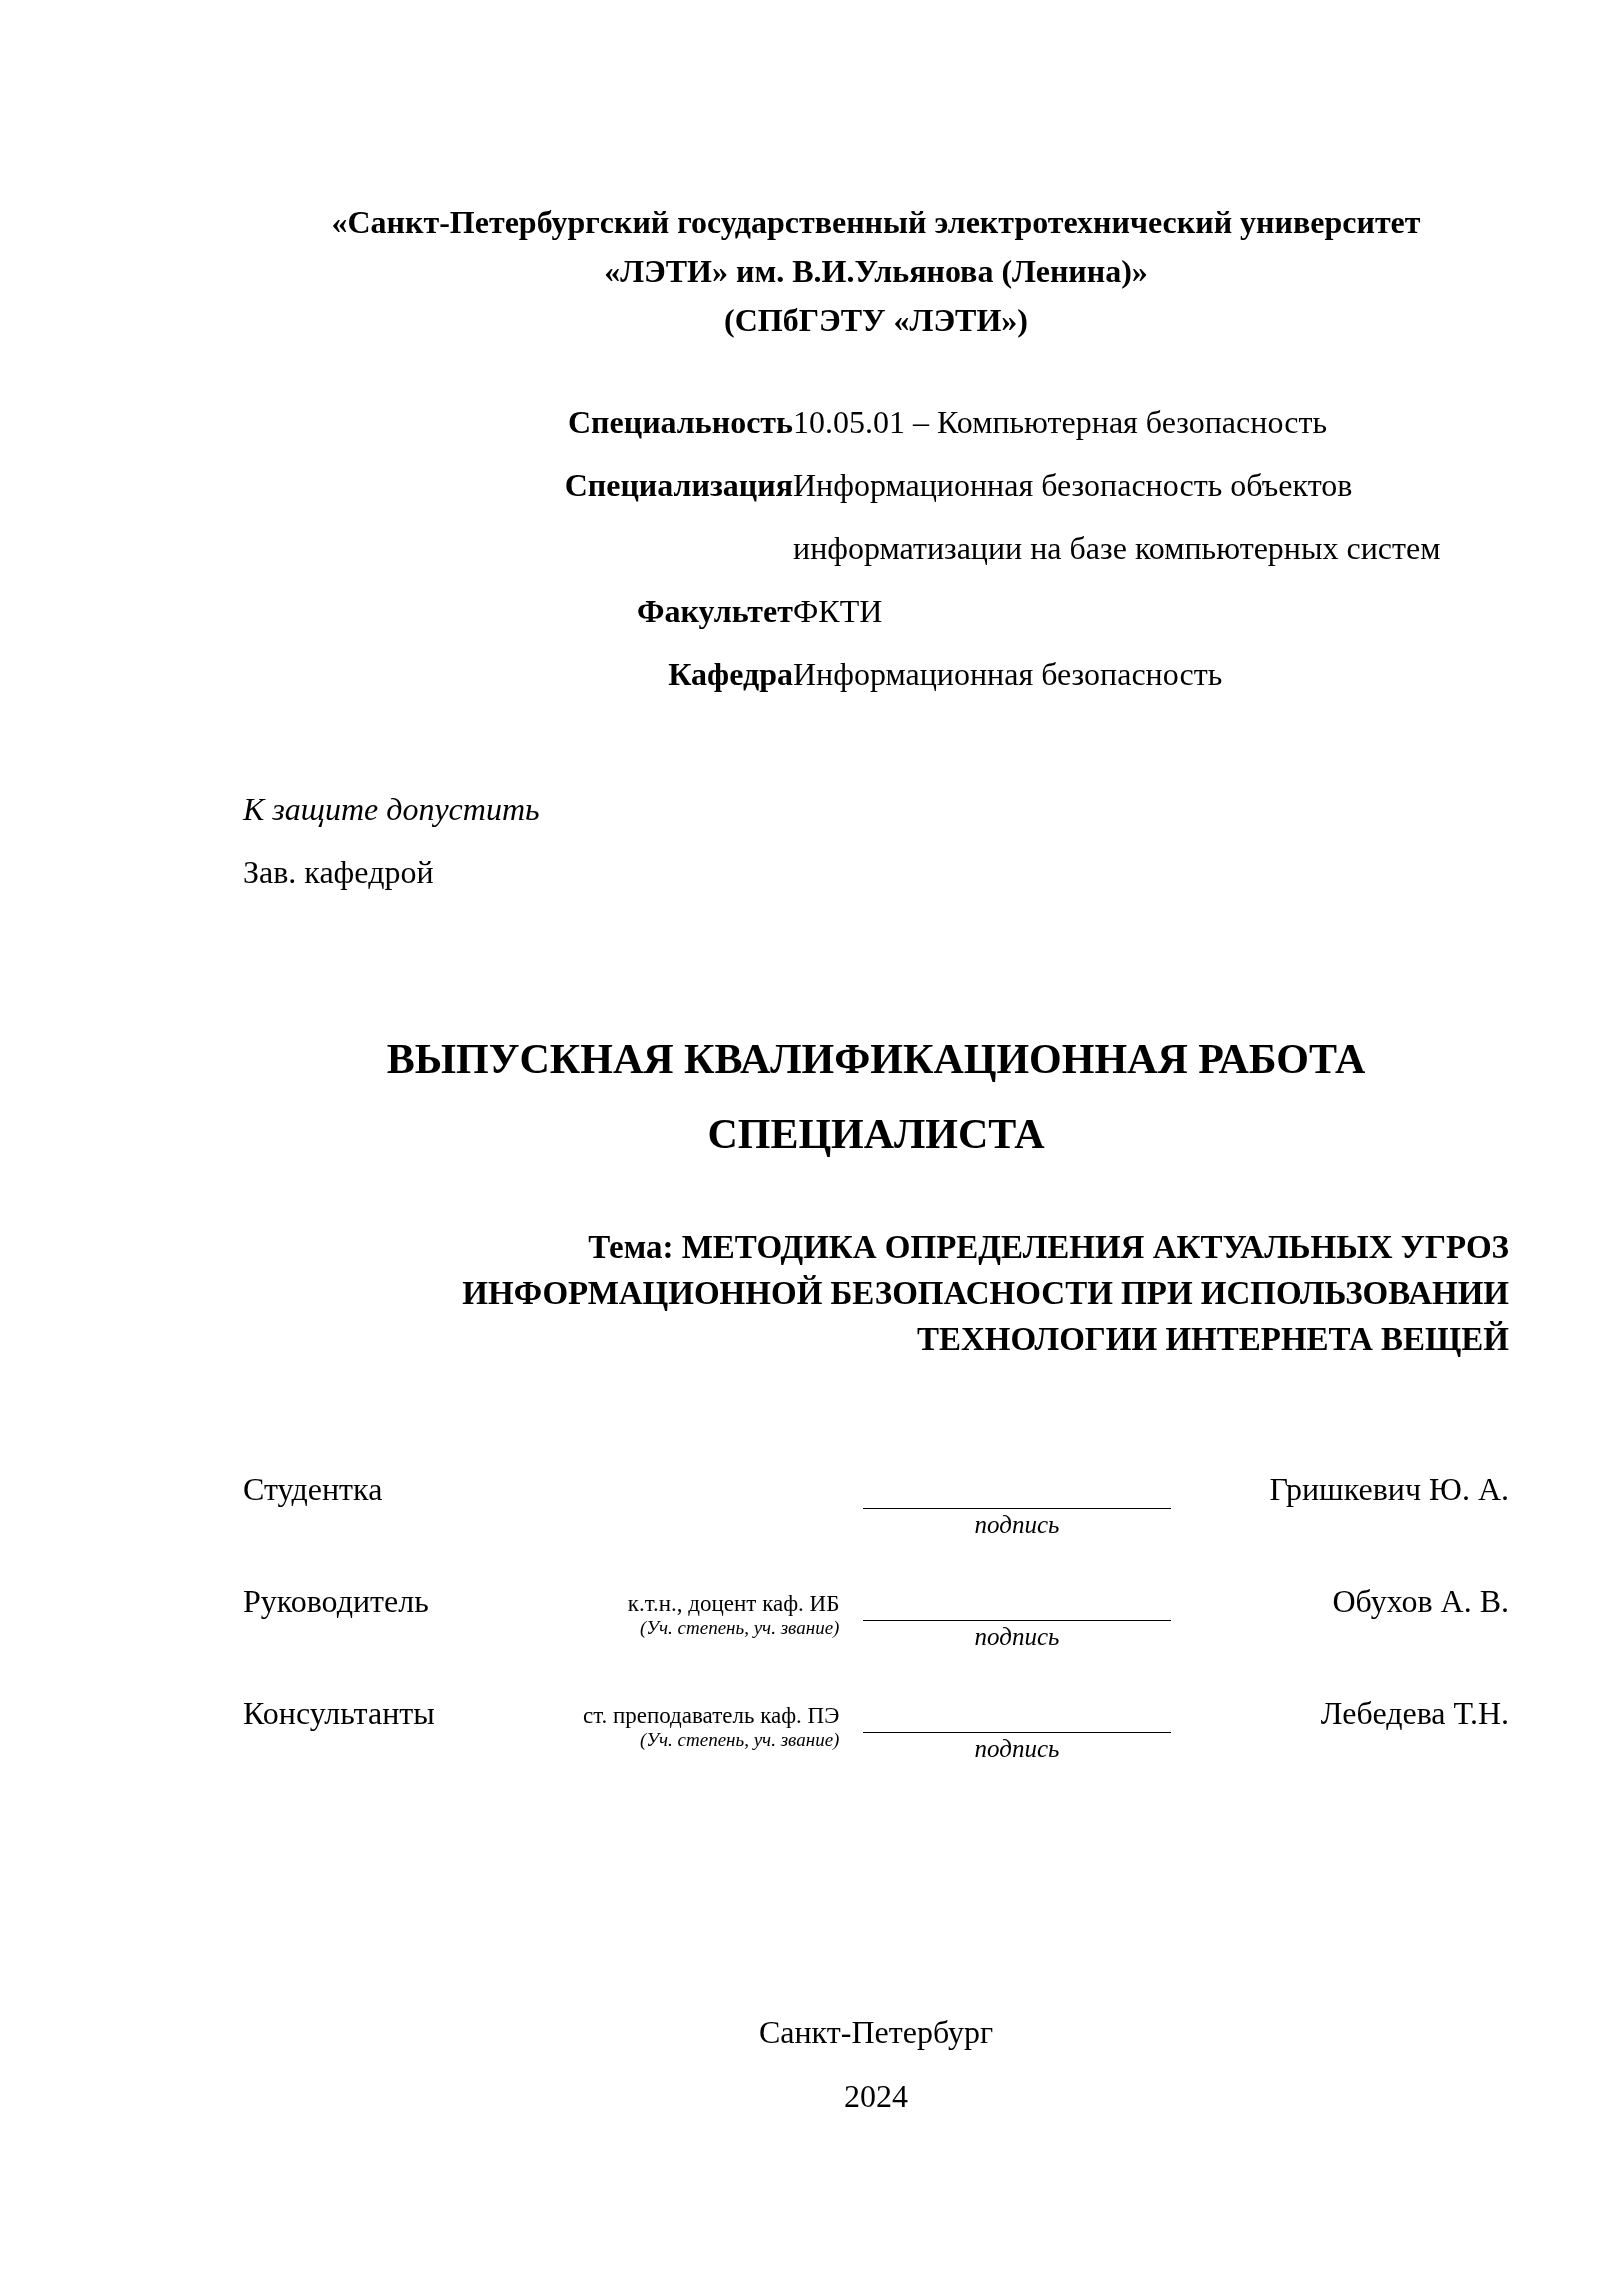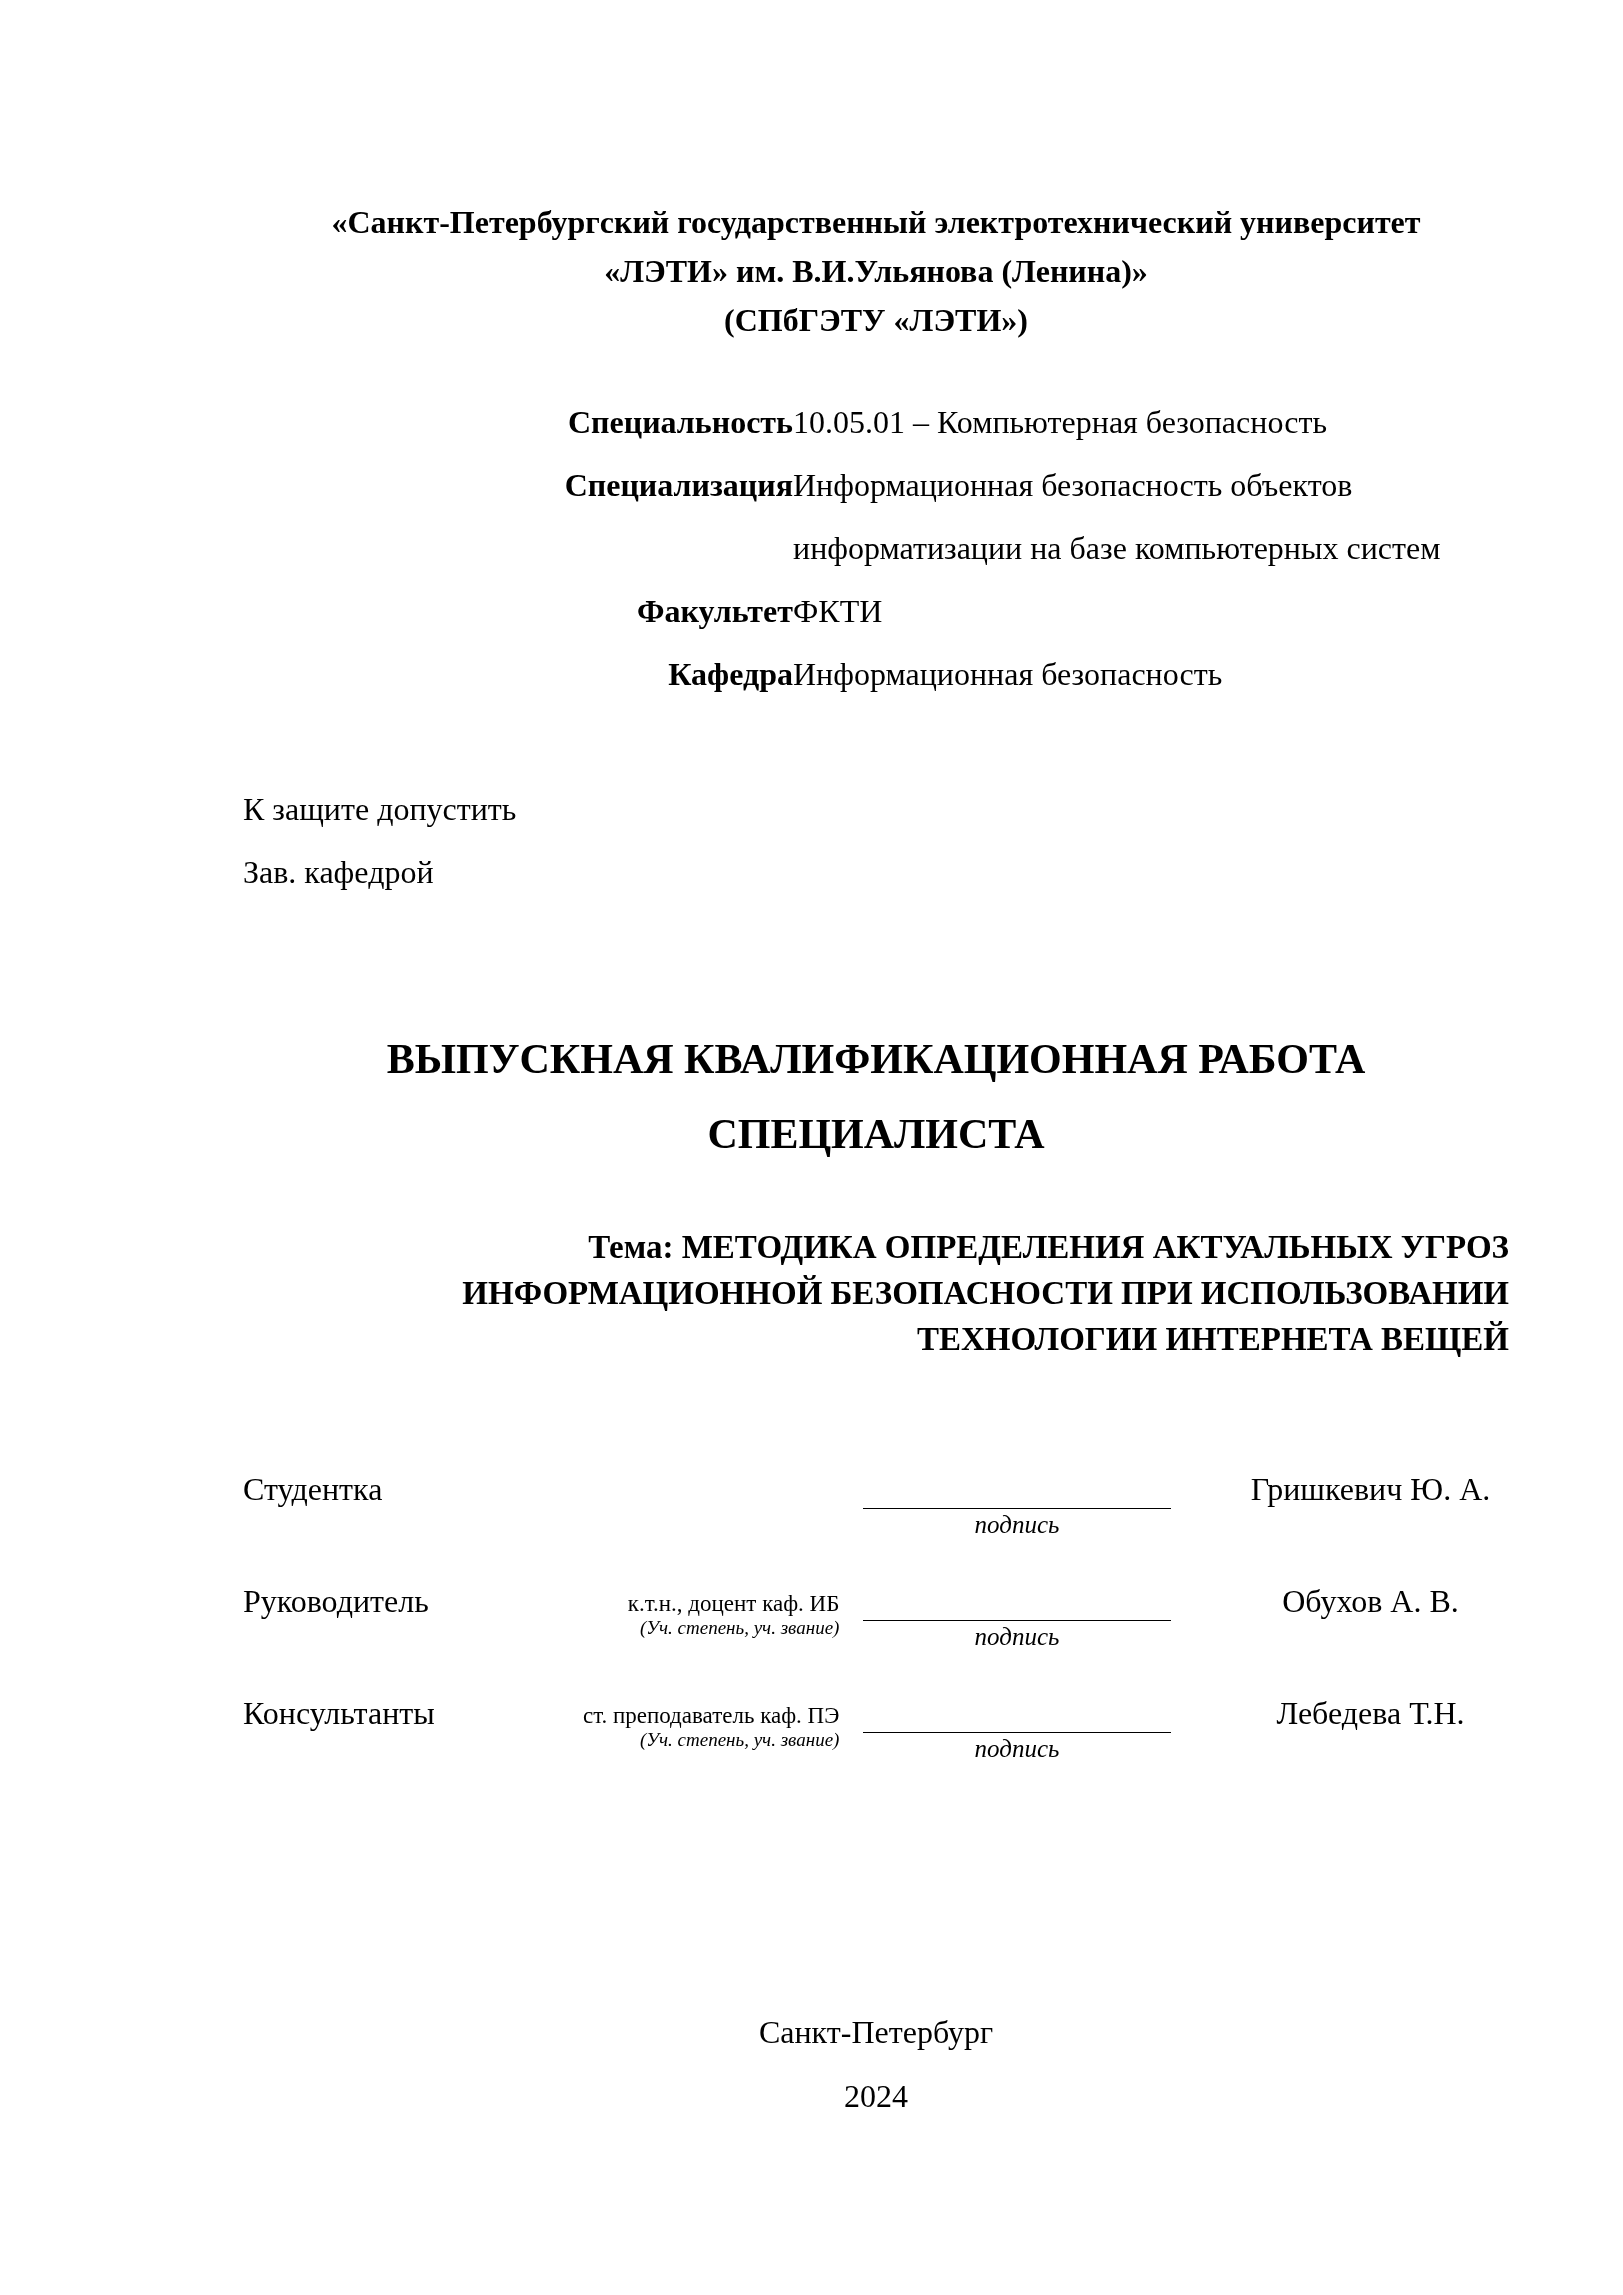--- a/index.html
+++ b/index.html
@@ -35,21 +35,21 @@
   }
   .field-label { font-weight: bold; text-align: right; }
   .field-value { font-weight: normal; }
 
   
   .admission {
     margin-top: 72px;
     font-size: 32px;
     line-height: 63px;
   }
-  .admission-line1 { }
+  .admission-line1 { font-style: italic; }
 
   
   .main-title {
     margin-top: 118px;
     text-align: center;
     font-weight: bold;
     font-size: 42px;
     line-height: 75px;
   }
 
@@ -75,21 +75,21 @@
   .qual-main { font-size: 23px; line-height: 25px; }
   .qual-note { font-size: 19px; font-style: italic; line-height: 23.6px; }
   .sig-line-wrap { width: 308px; }
   .sig-line { height: 39px; border-bottom: 1.6px solid #000000; }
   .sig-caption {
     text-align: center;
     font-size: 25px;
     font-style: italic;
     line-height: 31px;
   }
-  .sig-name { text-align: center; font-size: 32px; line-height: 39px; }
+  .sig-name { text-align: right; font-size: 32px; line-height: 39px; }
 
   
   .footer {
     margin-top: 236px;
     text-align: center;
     font-size: 32px;
     line-height: 64px;
   }
 </style>
 </head>

